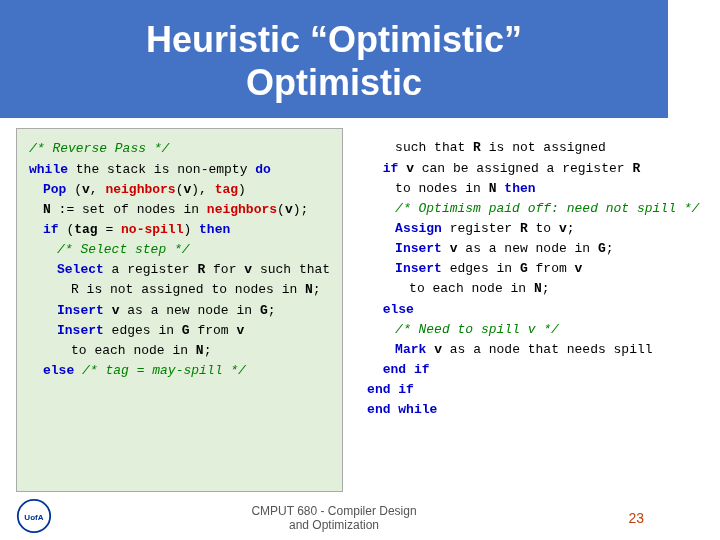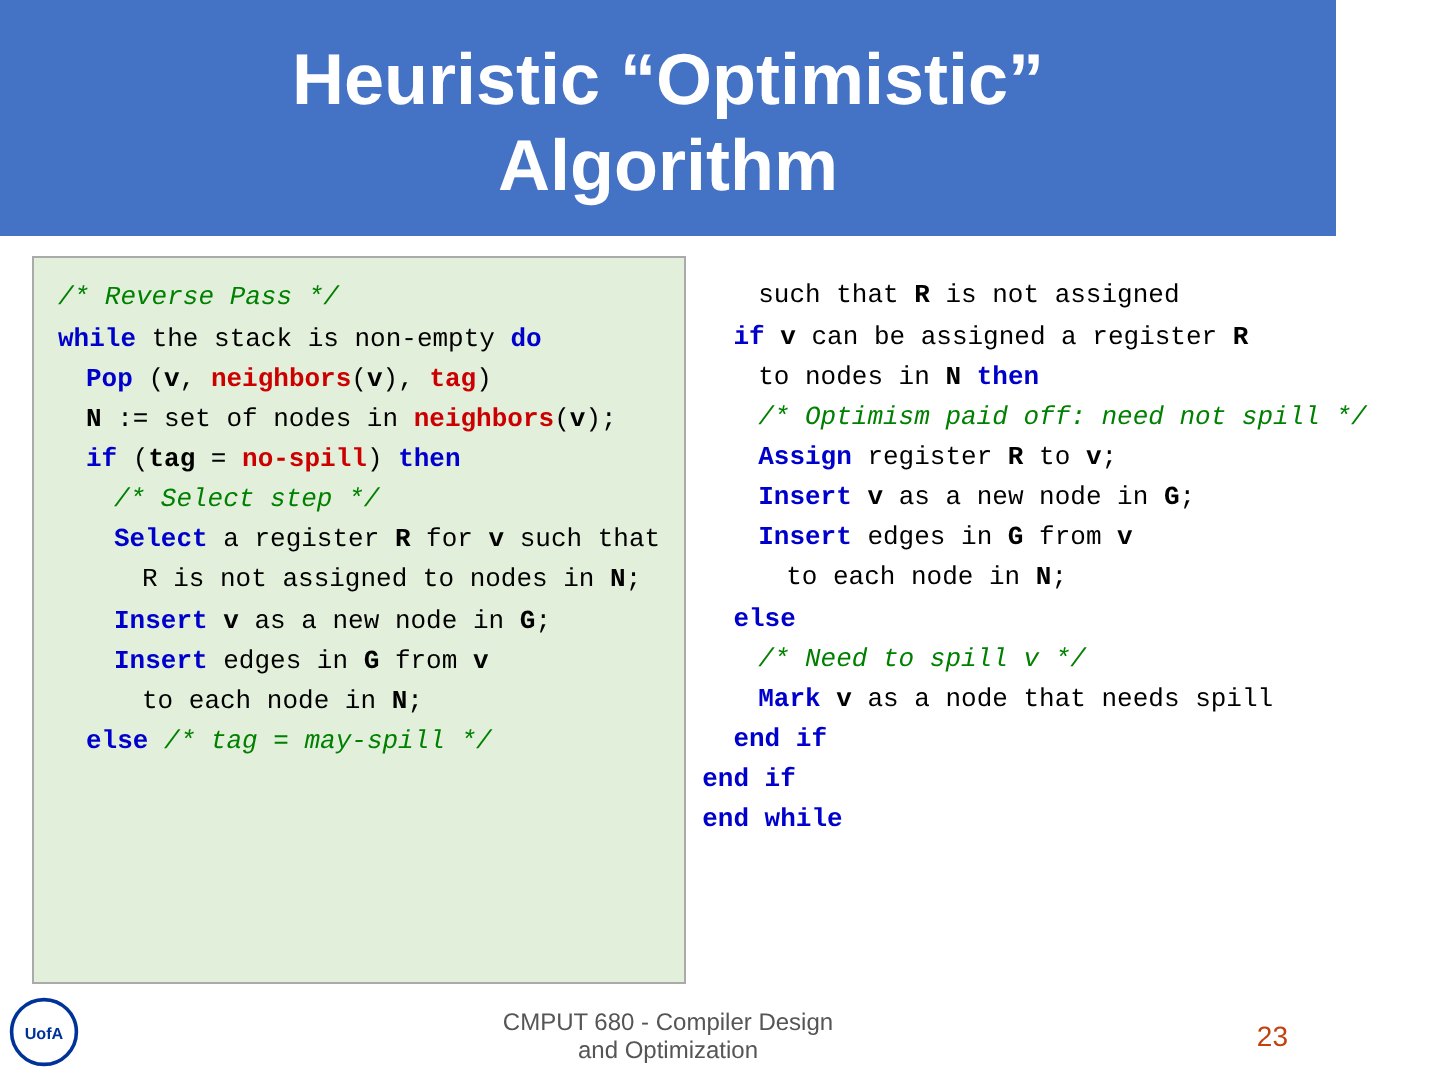--- a/index.html
+++ b/index.html
@@ -31,21 +31,21 @@
       font-weight: bold;
       color: #fff;
       font-family: Arial, sans-serif;
       line-height: 1.2;
     }
 
     .content-area {
       display: flex;
       flex: 1;
       padding: 10px 16px 6px 16px;
-      gap: 0;
+      gap: 16px;
     }
 
     .left-box {
       background: #e2efda;
       border: 1px solid #aaa;
       flex: 0 0 310px;
       padding: 10px 12px;
       font-size: 13px;
       font-family: 'Courier New', monospace;
       color: #000;
@@ -81,21 +81,21 @@
       position: absolute;
       right: 24px;
       font-size: 14px;
       color: #c2410c;
     }
 
     
     .logo {
       position: absolute;
       bottom: 6px;
-      left: 4px;
+      left: 16px;
       width: 36px;
       height: 36px;
     }
 
     .logo svg {
       width: 36px;
       height: 36px;
     }
     .kw-blue { color: #0000cc; font-weight: bold; }
     .kw-red { color: #cc0000; font-weight: bold; }
@@ -112,21 +112,21 @@
     }
   </style>
 </head>
 <body>
 
 <div class="slide">
 
   <div class="title-area">
     <div class="title-text">
       <span>Heuristic “Optimistic”</span><br>
-      <span>Algorithm</span>
+      <span>Optimistic</span>
     </div>
   </div>
 
   <div class="content-area">
 
     <div class="left-box">
       <span class="code-line"><span class="comment">/* Reverse Pass */</span></span>
       <span class="code-line"><span class="kw-blue">while</span> the stack is non-empty <span class="kw-blue">do</span></span>
       <span class="code-line indent1"><span class="kw-blue">Pop</span> (<span class="bold">v</span>, <span class="kw-red">neighbors</span>(<span class="bold">v</span>), <span class="kw-red">tag</span>)</span>
       <span class="code-line indent1"><span class="bold">N</span> := set of nodes in <span class="kw-red">neighbors</span>(<span class="bold">v</span>);</span>

